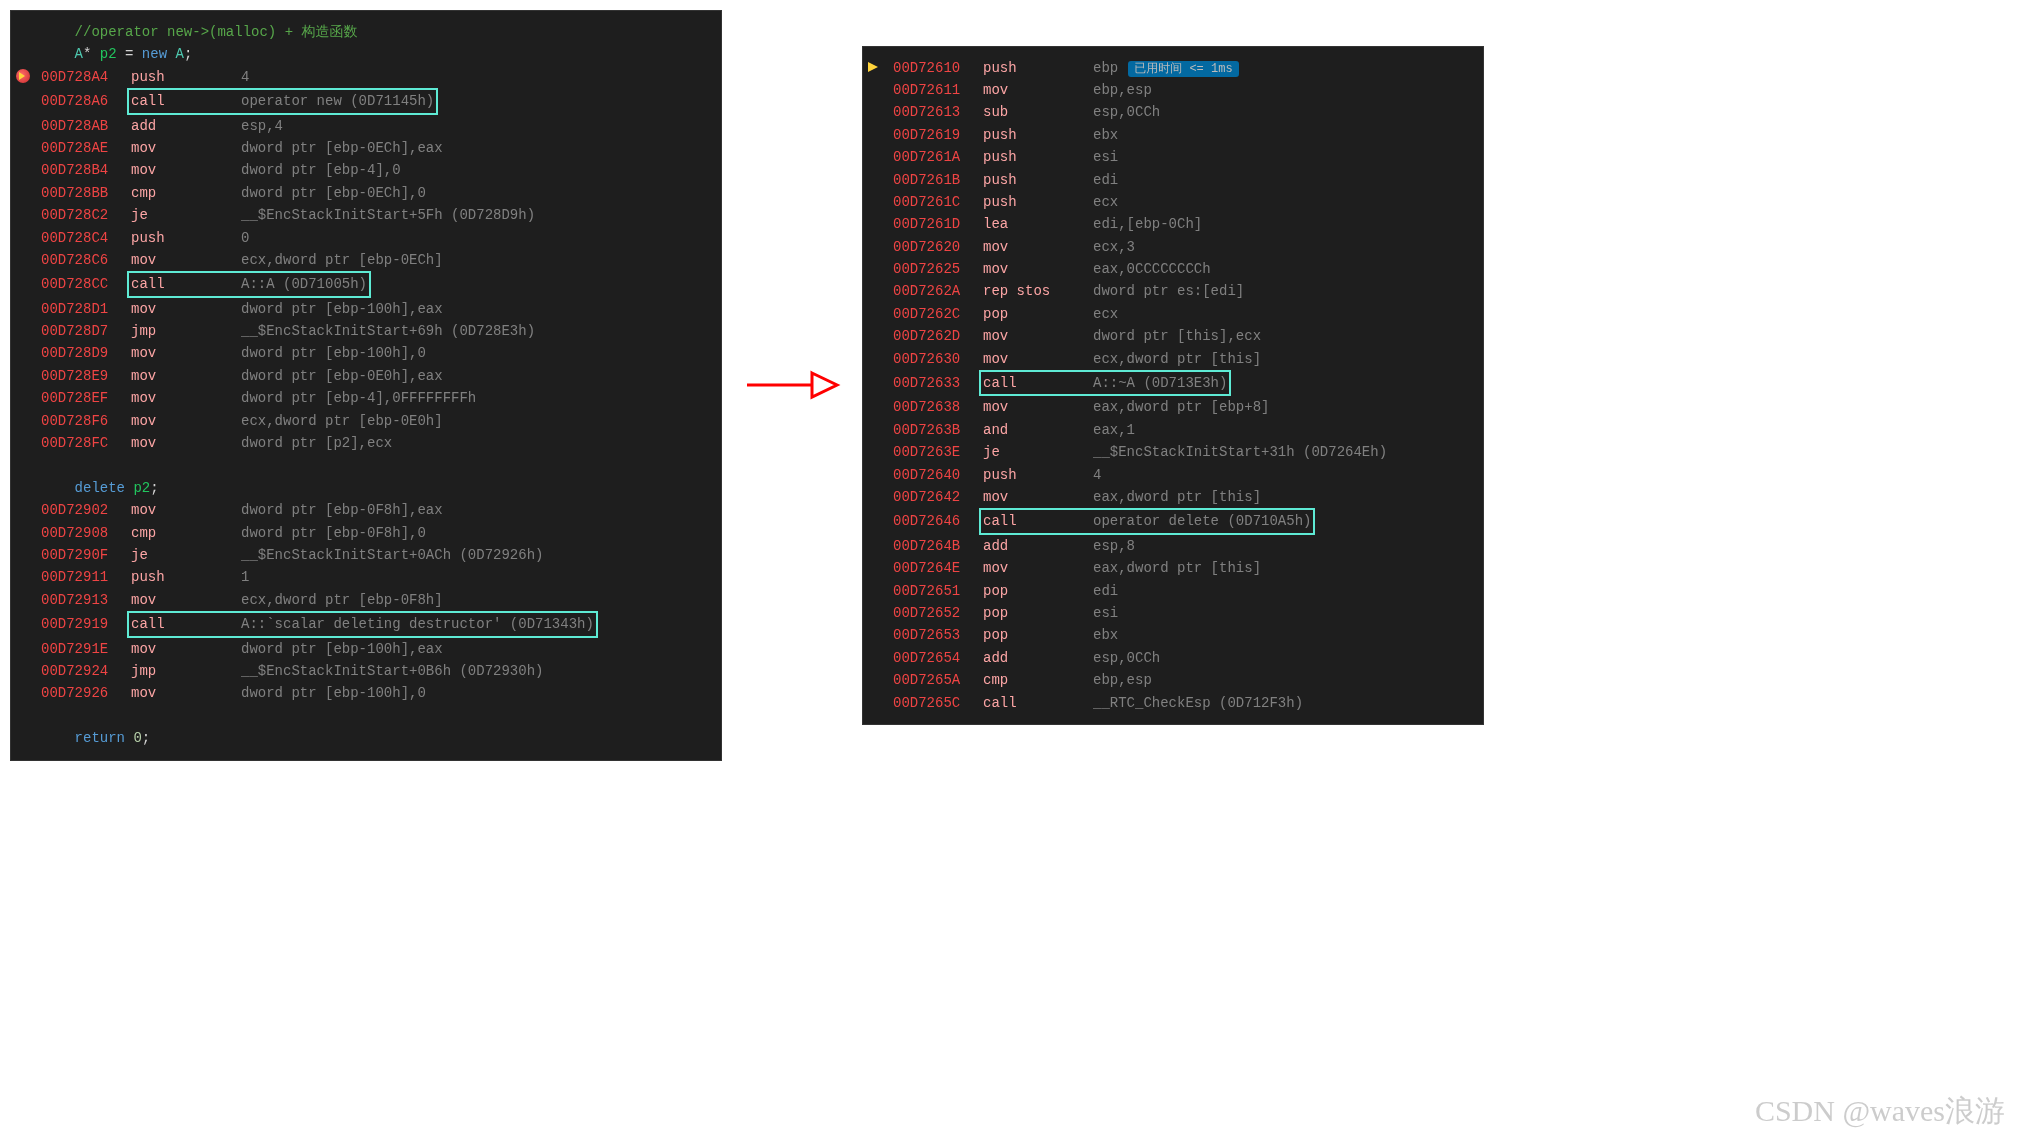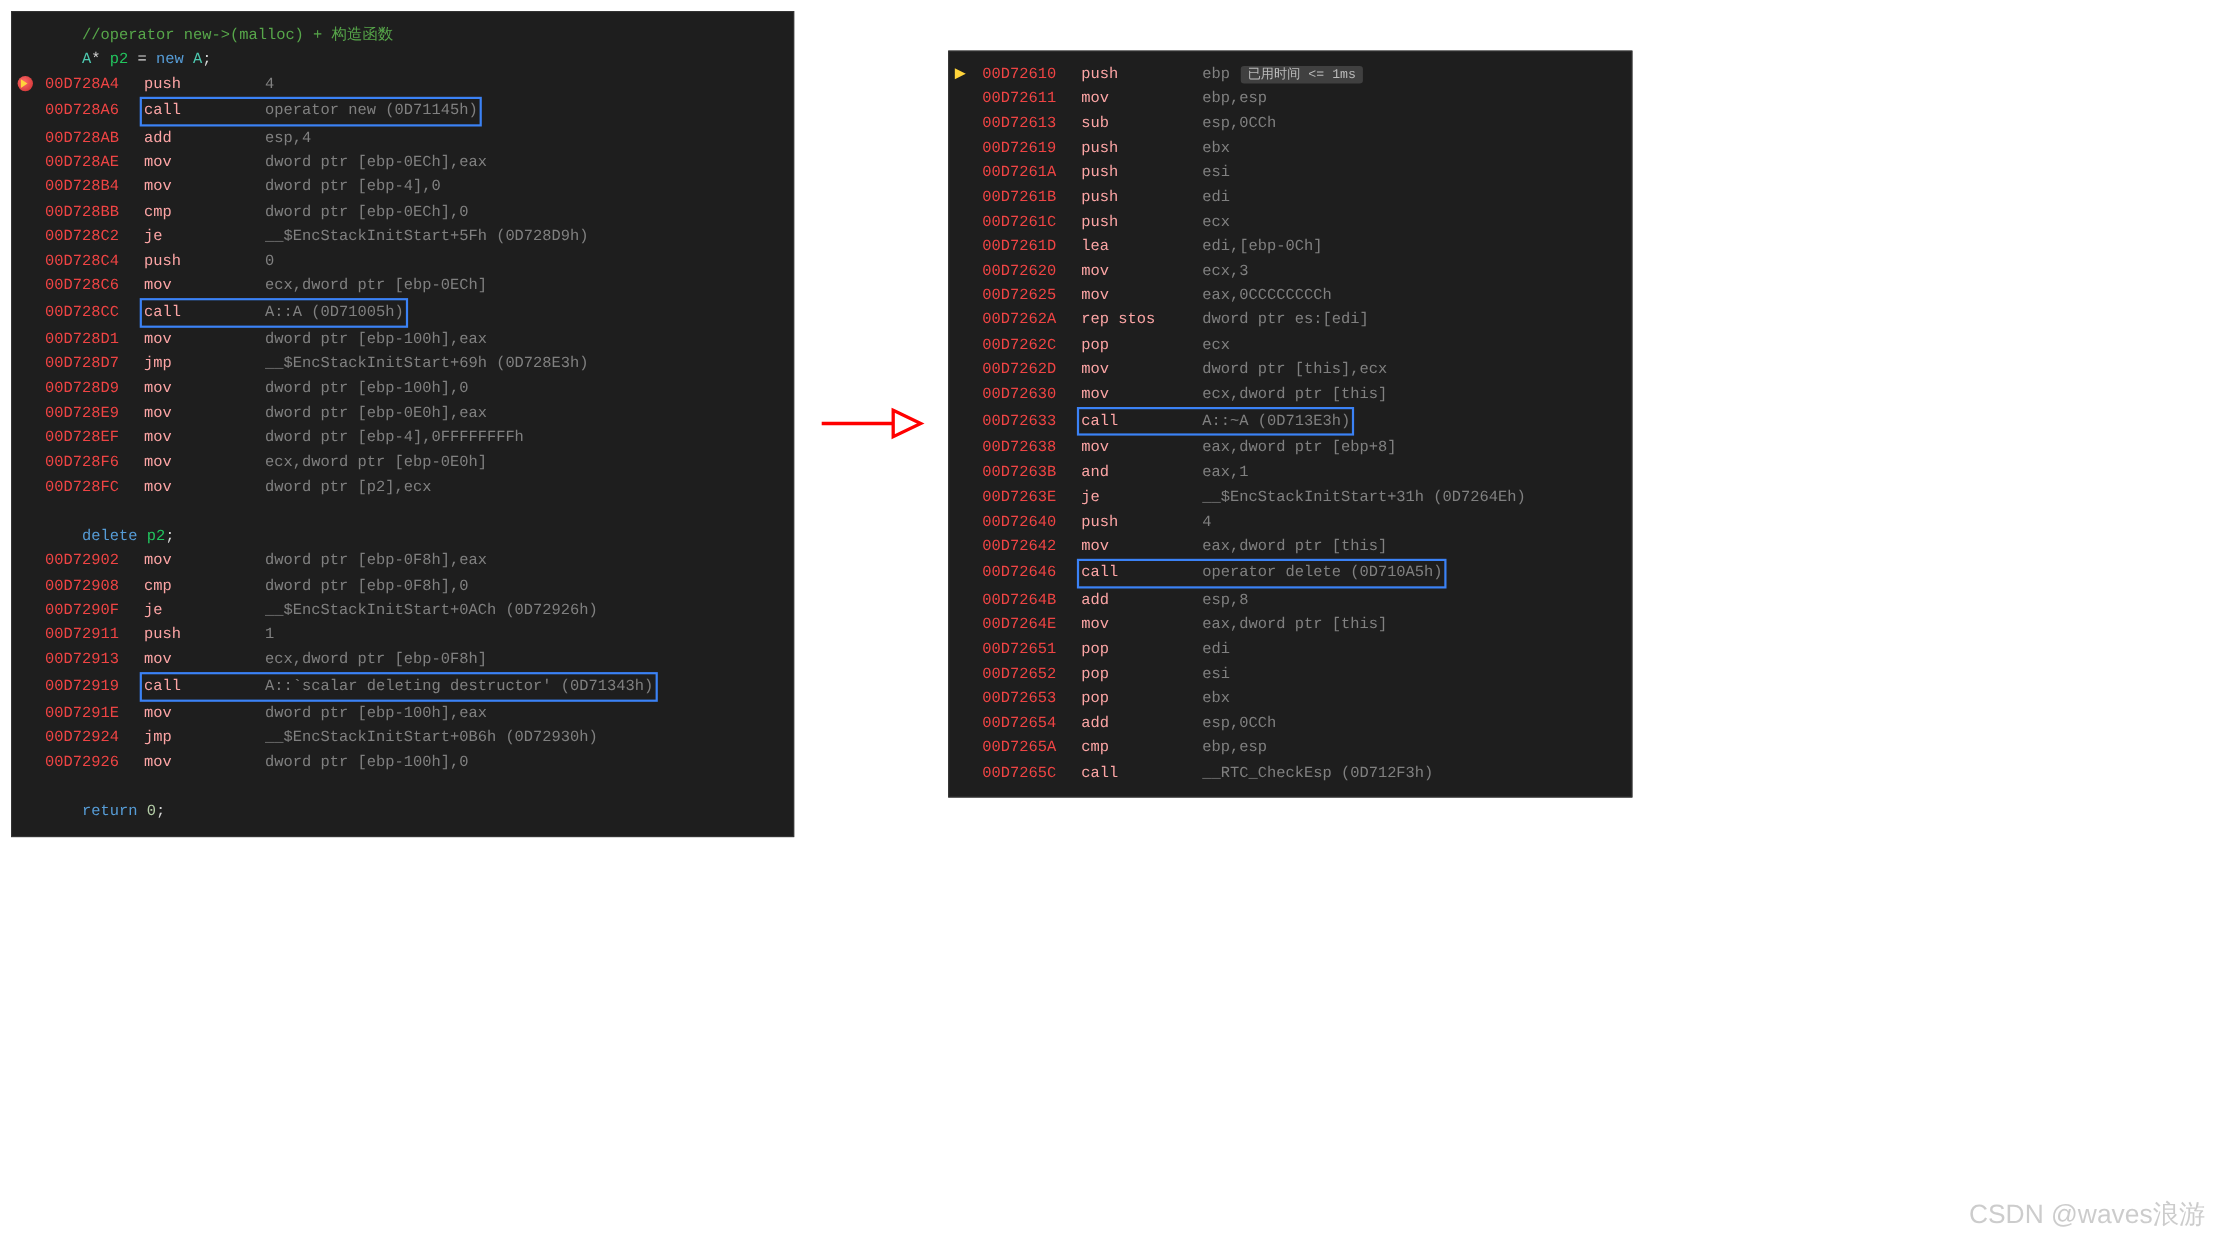--- a/index.html
+++ b/index.html
@@ -29,21 +29,21 @@
   .addr { color: #ef4444; display: inline-block; width: 90px; }
   .mnem { color: #fca5a5; display: inline-block; width: 110px; }
   .opnd { color: #808080; }
   .comment { color: #57a64a; }
   .keyword { color: #569cd6; }
   .ident { color: #22c55e; }
   .type { color: #4ec9b0; }
   .op { color: #d4d4d4; }
   .num { color: #b5cea8; }
   .boxed {
-    border: 2px solid #3b82f6;
+    border: 2px solid #5eead4;
     display: inline-block;
     padding: 0 2px;
     margin-left: -4px;
   }
   .breakpoint-current {
     width: 14px; height: 14px;
     background: radial-gradient(circle at 40% 40%, #ff6b6b, #c92a2a);
     border-radius: 50%;
     position: absolute;
     left: -25px;
@@ -61,35 +61,35 @@
   .current-arrow {
     position: absolute;
     left: -25px;
     top: 5px;
     width: 0; height: 0;
     border-left: 10px solid #ffd43b;
     border-top: 5px solid transparent;
     border-bottom: 5px solid transparent;
   }
   .badge {
-    background: #404040;
+    background: #0369a1;
     color: #bbb;
     padding: 1px 6px;
     border-radius: 3px;
     font-size: 12px;
     margin-left: 10px;
   }
   .arrow-svg { flex-shrink: 0; }
   .watermark {
     position: fixed;
     right: 20px;
-    bottom: 22px;
-    font-size: 24px;
+    bottom: 10px;
+    font-size: 30px;
     color: rgba(128,128,128,0.4);
-    font-family: Liberation Sans, sans-serif;
+    font-family: Liberation Serif, serif;
     pointer-events: none;
   }
 </style>
 </head>
 <body>
 
 <div class="panel panel-left" id="left-panel">
     <div class="line">    <span class="comment">//operator new-&gt;(malloc) + 构造函数</span></div>
     <div class="line">    <span class="type">A</span><span class="op">*</span><span class="ident"> p2 </span><span class="op">=</span> <span class="keyword">new</span> <span class="type">A</span><span class="op">;</span></div>
     <div class="line"><span class="breakpoint-current"></span><span class="addr">00D728A4</span><span class="mnem">push</span><span class="opnd">4</span></div>

